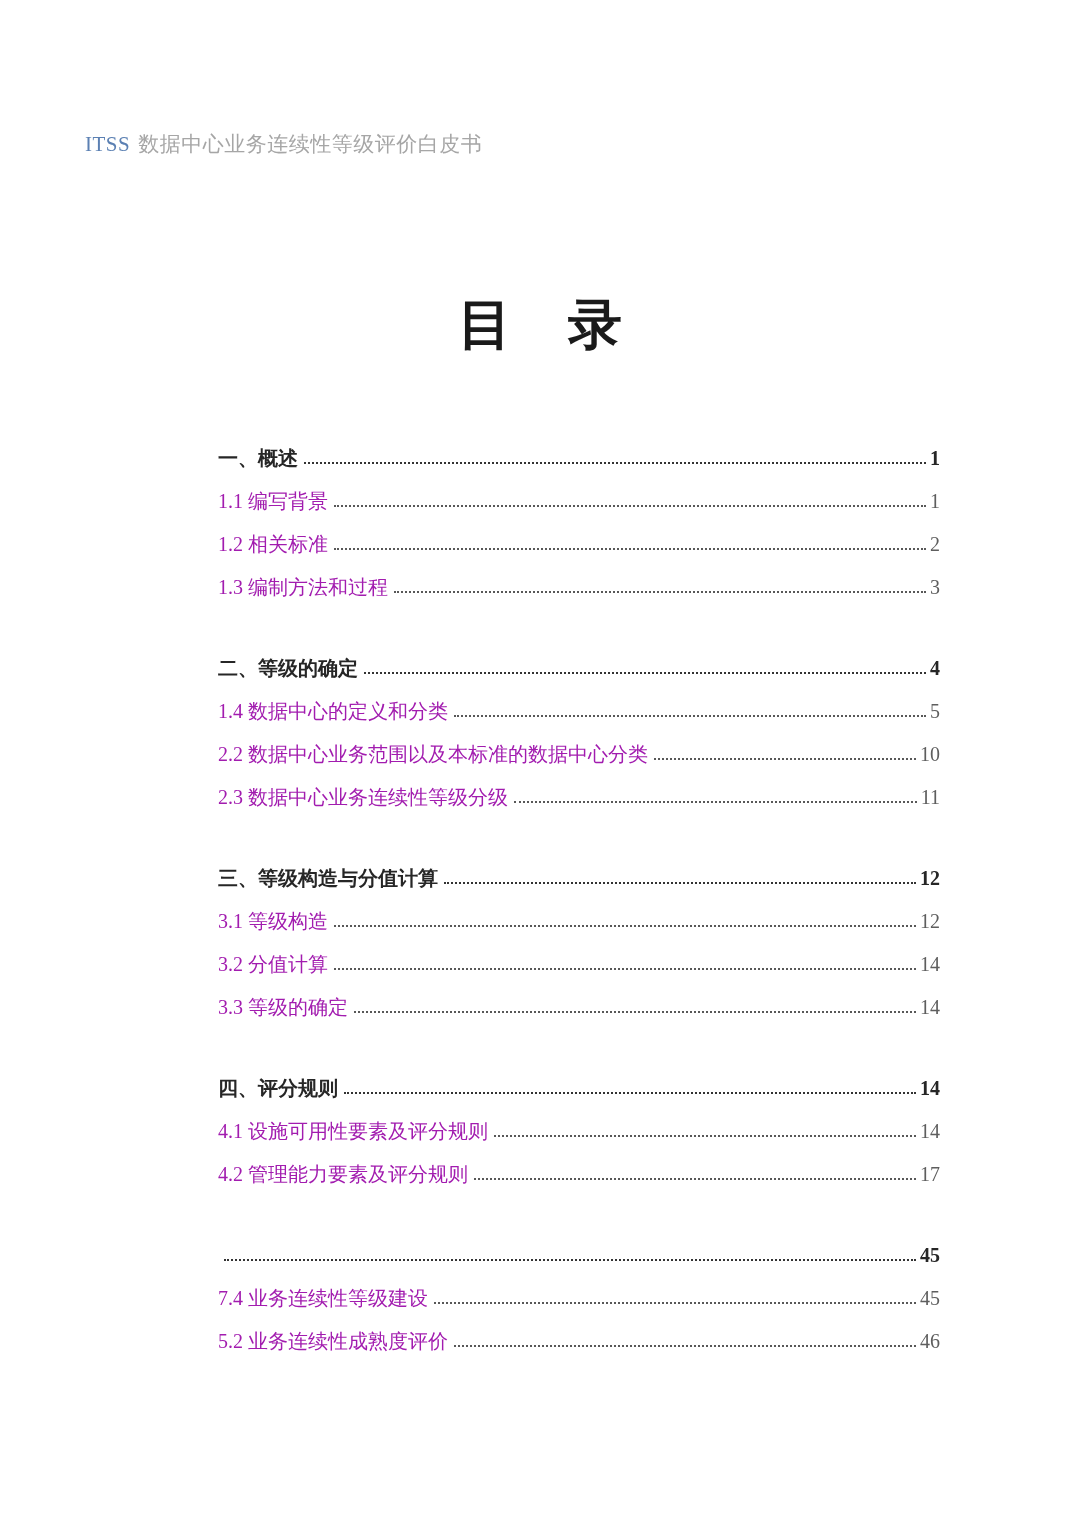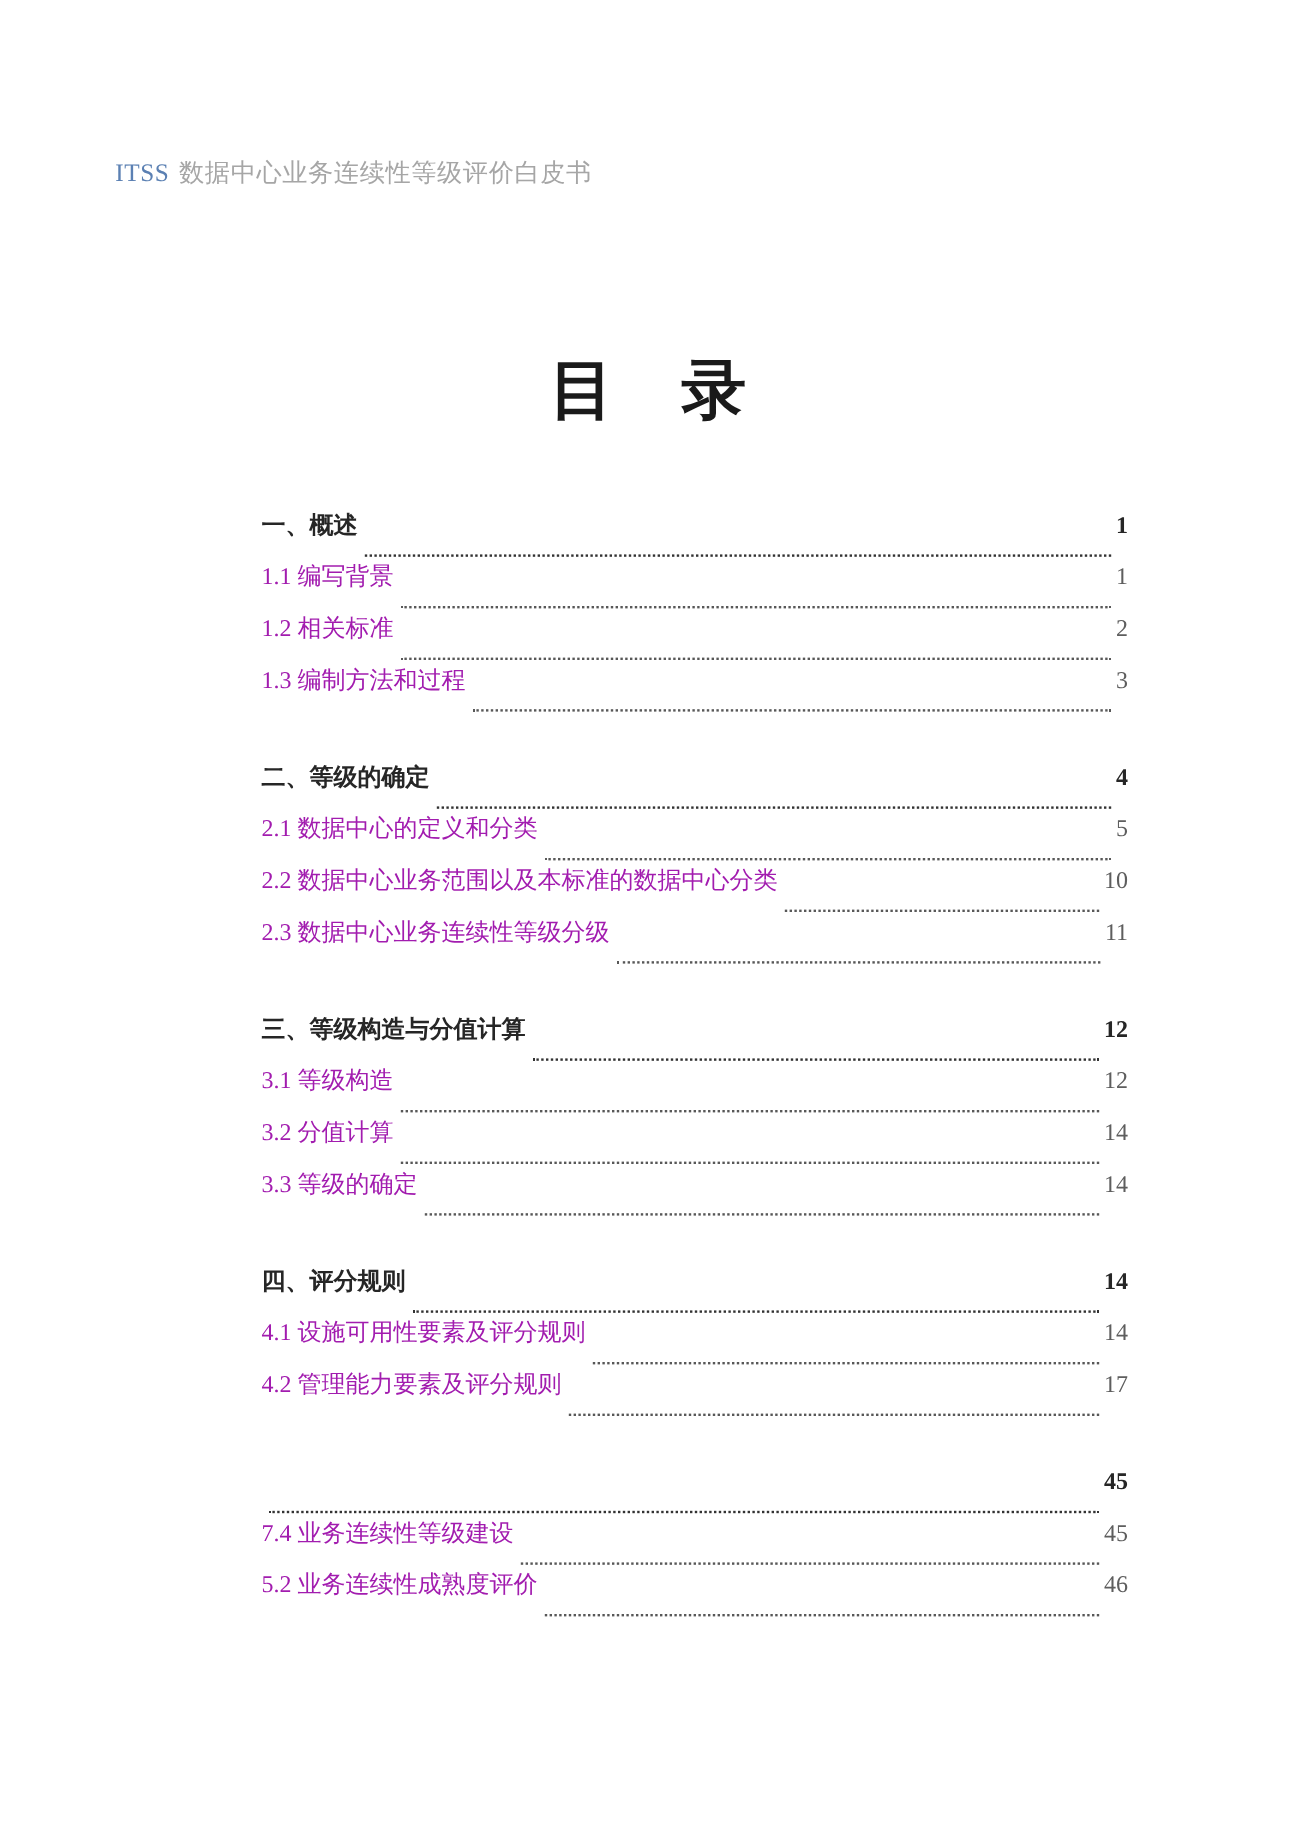--- a/index.html
+++ b/index.html
@@ -12,21 +12,21 @@
     width: 1080px;
     height: 1527px;
     background: #ffffff;
     overflow: hidden;
     font-family: "Liberation Serif", "DejaVu Serif", serif;
   }
 
   
   .doc-header {
     position: absolute;
-    left: 96px;
+    left: 85px;
     top: 130px;
     font-size: 21px;
     letter-spacing: 0.5px;
     white-space: nowrap;
   }
   .doc-header .logo {
     color: #5b80b3;
     margin-right: 8px;
   }
   .doc-header .doc-title {
@@ -53,20 +53,21 @@
     position: absolute;
     left: 218px;
     top: 427px;
     width: 722px;
   }
   .toc-group {
     margin-bottom: 38px;
   }
   .toc-row {
     display: flex;
+    align-items: flex-end;
     height: 43px;
     font-size: 20px;
   }
   .toc-label {
     white-space: nowrap;
     line-height: 1.15;
   }
   .toc-dots {
     flex: 1 1 auto;
     border-bottom: 2px dotted #4a4a4a;
@@ -135,21 +136,21 @@
           <span class="toc-page">3</span>
         </div>
       </div>
       <div class="toc-group">
         <div class="toc-row heading">
           <span class="toc-label">二、等级的确定</span>
           <span class="toc-dots"></span>
           <span class="toc-page">4</span>
         </div>
         <div class="toc-row item">
-          <span class="toc-label">2.1 数据中心的定义和分类</span>
+          <span class="toc-label">1.4 数据中心的定义和分类</span>
           <span class="toc-dots"></span>
           <span class="toc-page">5</span>
         </div>
         <div class="toc-row item">
           <span class="toc-label">2.2 数据中心业务范围以及本标准的数据中心分类</span>
           <span class="toc-dots"></span>
           <span class="toc-page">10</span>
         </div>
         <div class="toc-row item">
           <span class="toc-label">2.3 数据中心业务连续性等级分级</span>

